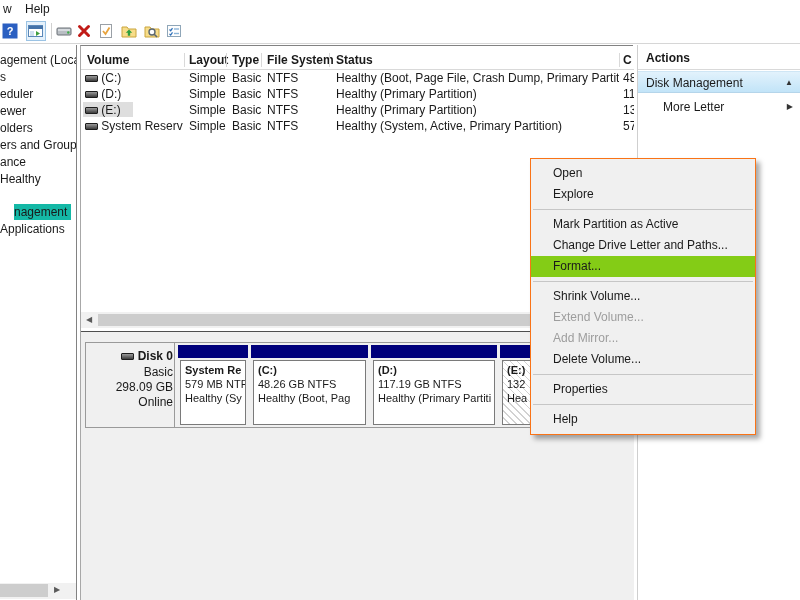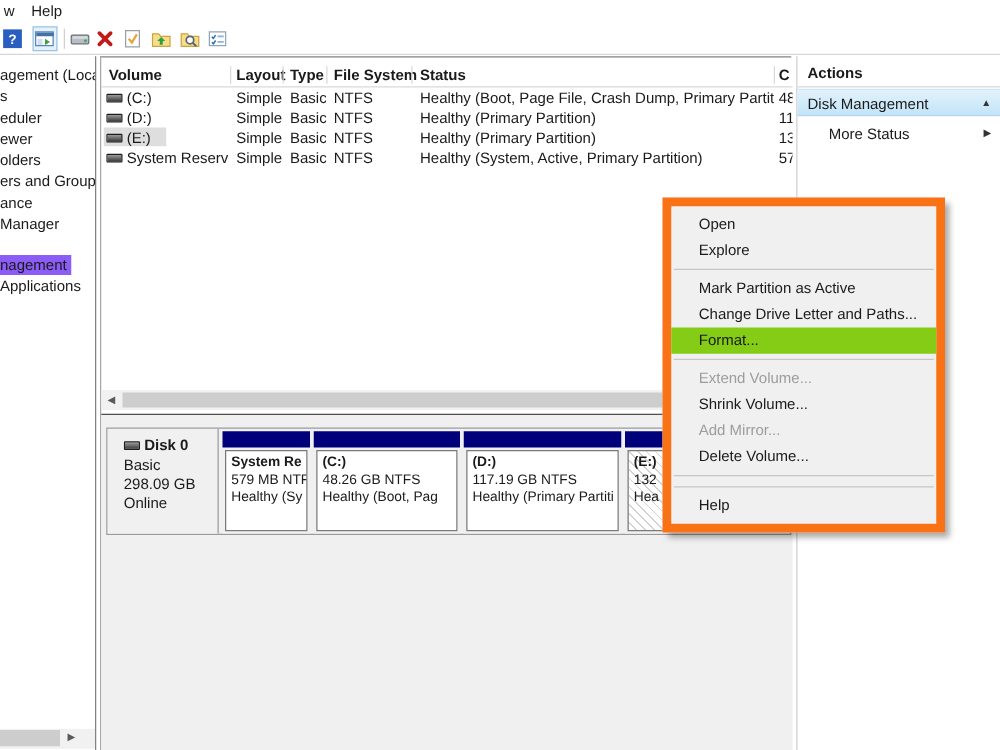--- a/index.html
+++ b/index.html
@@ -12,62 +12,62 @@
   
   .menubar { left:0; top:0; width:800px; height:18px; background:#fff; }
   .menubar span { position:absolute; top:2px; }
   .toolbar { left:0; top:18px; width:800px; height:26px; background:#fff; border-bottom:1px solid #d6d6d6; }
   .tbtn { position:absolute; top:3px; width:20px; height:20px; display:flex; align-items:center; justify-content:center; }
   .tbtn.active { background:#e5f1fb; border:1px solid #9bc3e4; }
   .tsep { position:absolute; top:5px; width:1px; height:16px; background:#d0d0d0; }
   
   .tree { left:0; top:45px; width:77px; height:555px; background:#fff; border-right:1px solid #828282; }
   .tree-item { position:absolute; left:0; height:16px; line-height:16px; white-space:nowrap; overflow:hidden; width:76px; }
-  .tree-item.sel { background:#8b5cf6; width:57px; }
+  .tree-item.sel { background:#14b8a6; width:57px;margin-left:14px; }
   .tree-hscroll { position:absolute; left:0; top:538px; width:76px; height:16px; background:#f1f1f1; }
   .tree-thumb { position:absolute; left:0; top:1px; width:48px; height:13px; background:#cdcdcd; }
   .scroll-arrow { position:absolute; font-size:8px; color:#5a5a5a; line-height:14px; text-align:center; width:14px; height:14px; }
   
   .mainpane { left:80px; top:45px; width:553px; height:555px; background:#fff; border-top:1px solid #828282; border-left:1px solid #a8a8a8; }
   .vh { position:absolute; top:6px; height:17px; line-height:17px; font-weight:bold; }
   .vh-sep { position:absolute; top:7px; width:1px; height:14px; background:#d9d9d9; }
   .vheader-line { position:absolute; left:0; top:23px; width:553px; height:1px; background:#d9d9d9; }
   .vrow { position:absolute; left:0; width:553px; height:16px; }
   .vcell { position:absolute; top:0; height:16px; line-height:16px; white-space:nowrap; overflow:hidden; }
   .rowsel { position:absolute; left:2px; top:0; width:50px; height:15px; background:#dedede; }
   .drive-glyph { display:inline-block; width:13px; height:7px; background:linear-gradient(#9a9a9a,#3c3c3c); border:1px solid #1d1d1d; border-radius:1px; }
   
   .main-hscroll { position:absolute; left:0; top:266px; width:553px; height:16px; background:#f1f1f1; }
   .main-thumb { position:absolute; left:17px; top:2px; width:480px; height:12px; background:#cdcdcd; }
   
   .diskview { position:absolute; left:0; top:285px; width:553px; height:270px; background:#f0f0f0; border-top:1px solid #4f4f4f; }
   .diskrow { position:absolute; left:4px; width:548px; background:#f0f0f0; border:1px solid #9a9a9a; overflow:hidden; }
   .diskinfo { position:absolute; left:0; top:0; bottom:0; width:89px; border-right:1px solid #9a9a9a; background:#f0f0f0; }
-  .dline { position:absolute; left:13px; white-space:nowrap; overflow:hidden; width:84px; }
+  .dline { position:absolute; left:3px; white-space:nowrap; overflow:hidden; width:84px;text-align:right; }
   .part { position:absolute; top:2px; height:82px; background:#f0f0f0; }
   .part-bar { position:absolute; left:0; top:0; width:100%; height:13px; background:#00007b; }
   .part-body { position:absolute; left:2px; right:2px; top:15px; bottom:2px; background:#fff; border:1px solid #7a7a7a; padding:2px 4px; overflow:hidden; }
   .part-body div { white-space:nowrap; line-height:14px; font-size:11px; }
   .part-body .t { font-weight:bold; }
   .part-body.hatched { background:repeating-linear-gradient(45deg,#ffffff 0 4px,#d2d2d2 4px 5px); }
   .cd-glyph { display:inline-block; width:12px; height:12px; border-radius:50%; border:1px solid #8a8f94;
     background:radial-gradient(circle,#f4f4f4 2px,#b9bfc6 3px,#e2e6ea 6px); vertical-align:-2px; }
   .cdright { position:absolute; left:90px; top:0; bottom:0; right:0; background:#fbfbfb; }
   
   .actions { left:637px; top:45px; width:163px; height:555px; background:#fff; border-left:1px solid #cfcfcf; }
   .actions-title { position:absolute; left:8px; top:6px; font-weight:bold; }
   .actions-hline { position:absolute; left:0; top:24px; width:163px; height:1px; background:#d9d9d9; }
   .actions-section { position:absolute; left:0; top:26px; width:163px; height:22px; line-height:22px;
     background:linear-gradient(#e2f2fc,#c2e4f8); border-top:1px solid #cfe6f5; border-bottom:1px solid #b5d5ea; }
   .actions-section span.lbl { margin-left:8px;margin-top:12px; }
   .a-arrow { position:absolute; right:8px; top:0; font-size:8px; color:#333; }
   .actions-more { position:absolute; left:0; top:52px; width:163px; height:20px; line-height:20px; }
   .actions-more span.lbl { margin-left:25px; }
   
-  .cmenu { left:530px; top:158px; width:226px; background:#f0f0f0; border:7px solid #f97316;
+  .cmenu { left:530px; top:158px; width:226px; background:#f0f0f0; border:1px solid #f97316;
     box-shadow:4px 4px 5px rgba(0,0,0,0.35); padding:4px 0; z-index:50; }
   .mi { height:21px; line-height:21px; padding-left:22px; white-space:nowrap; }
   .mi.hl { background:#84cc16; }
   .mi.dis { color:#9d9d9d; }
   .msep { height:1px; background:#c6c6c6; margin:2px 2px; }
   .msp { height:2px; }
 </style>
 </head>
 <body>
 
@@ -135,21 +135,21 @@
 </div>
 
 <div class="abs tree">
   <div class="tree-item" style="top:7px">agement (Local</div>
   <div class="tree-item" style="top:24px">s</div>
   <div class="tree-item" style="top:41px">eduler</div>
   <div class="tree-item" style="top:58px">ewer</div>
   <div class="tree-item" style="top:75px">olders</div>
   <div class="tree-item" style="top:92px">ers and Groups</div>
   <div class="tree-item" style="top:109px">ance</div>
-  <div class="tree-item" style="top:126px">Manager</div>
+  <div class="tree-item" style="top:126px">Healthy</div>
   <div class="tree-item sel" style="top:159px">nagement</div>
   <div class="tree-item" style="top:176px">Applications</div>
   <div class="tree-hscroll">
     <div class="tree-thumb"></div>
     <span class="scroll-arrow" style="left:50px;top:0">▶</span>
   </div>
 </div>
 
 <div class="abs mainpane">
 
@@ -256,41 +256,42 @@
 </div>
 
 <div class="abs actions">
   <div class="actions-title">Actions</div>
   <div class="actions-hline"></div>
   <div class="actions-section">
     <span class="lbl">Disk Management</span>
     <span class="a-arrow">▲</span>
   </div>
   <div class="actions-more">
-    <span class="lbl">More Status</span>
+    <span class="lbl">More Letter</span>
     <span class="a-arrow" style="top:0;line-height:20px">▶</span>
   </div>
 </div>
 
 <div class="abs cmenu">
   <div class="mi">Open</div>
   <div class="mi">Explore</div>
   <div class="msp"></div>
     <div class="msep"></div>
     <div class="msp"></div>
   <div class="mi">Mark Partition as Active</div>
   <div class="mi">Change Drive Letter and Paths...</div>
   <div class="mi hl">Format...</div>
   <div class="msp"></div>
     <div class="msep"></div>
     <div class="msp"></div>
+  <div class="mi">Shrink Volume...</div>
   <div class="mi dis">Extend Volume...</div>
-  <div class="mi">Shrink Volume...</div>
   <div class="mi dis">Add Mirror...</div>
   <div class="mi">Delete Volume...</div>
   <div class="msp"></div>
     <div class="msep"></div>
     <div class="msp"></div>
+  <div class="mi">Properties</div>
   <div class="msp"></div>
     <div class="msep"></div>
     <div class="msp"></div>
   <div class="mi">Help</div>
 </div>
 
 </body></html>

